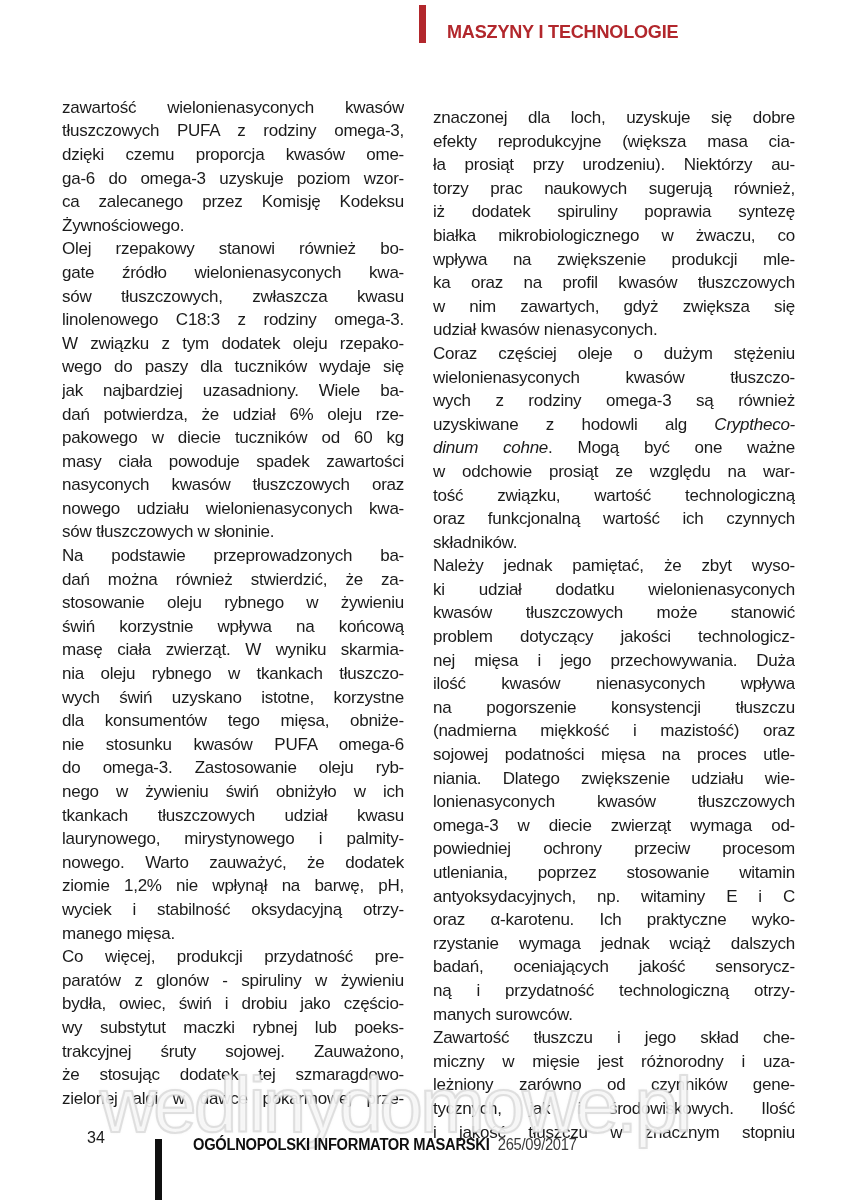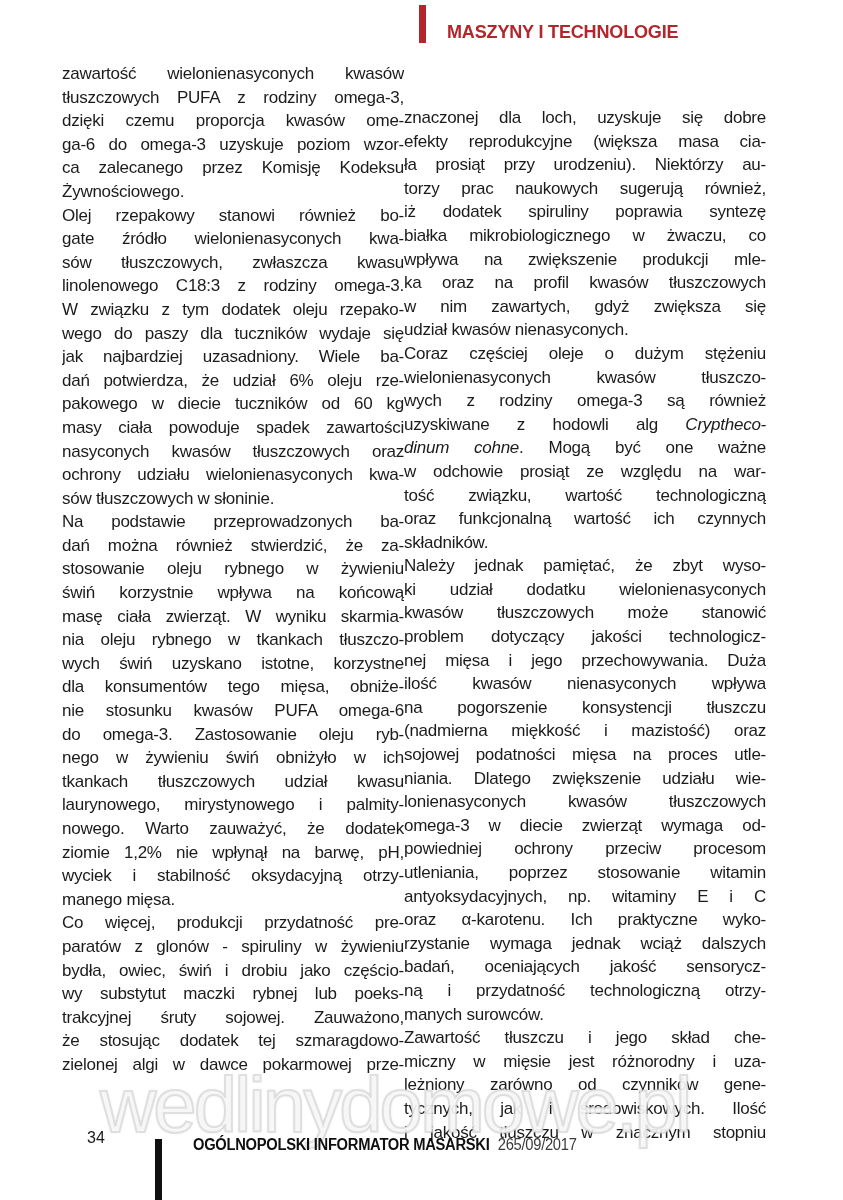--- a/index.html
+++ b/index.html
@@ -22,21 +22,21 @@
   }
   .header-title{
     position:absolute;left:447px;top:21px;
     font-size:19px;font-weight:bold;color:var(--red);
     letter-spacing:-0.2px;white-space:nowrap;
     transform:scaleX(0.95);transform-origin:left top;
   }
   
   .columns{
     position:absolute;left:62px;top:62px;
-    display:flex;z-index:1;
+    display:flex;gap:29px;z-index:1;align-items:center;
   }
   .col{color:var(--ink);font-size:17px;letter-spacing:-0.25px;}
   .col-left{width:342px;}
   .col-right{width:362px;margin-top:44px;}
   .line{
     height:23.6px;line-height:23.6px;
     text-align:justify;overflow:hidden;
   }
   
   .line::after{content:"";display:inline-block;width:100%;height:0;}
@@ -89,21 +89,21 @@
         <div class="line"><span>gate źródło wielonienasyconych kwa-</span></div>
         <div class="line"><span>sów tłuszczowych, zwłaszcza kwasu</span></div>
         <div class="line"><span>linolenowego C18:3 z rodziny omega-3.</span></div>
         <div class="line"><span>W związku z tym dodatek oleju rzepako-</span></div>
         <div class="line"><span>wego do paszy dla tuczników wydaje się</span></div>
         <div class="line"><span>jak najbardziej uzasadniony. Wiele ba-</span></div>
         <div class="line"><span>dań potwierdza, że udział 6% oleju rze-</span></div>
         <div class="line"><span>pakowego w diecie tuczników od 60 kg</span></div>
         <div class="line"><span>masy ciała powoduje spadek zawartości</span></div>
         <div class="line"><span>nasyconych kwasów tłuszczowych oraz</span></div>
-        <div class="line"><span>ochrony udziału wielonienasyconych kwa-</span></div>
+        <div class="line"><span>nowego udziału wielonienasyconych kwa-</span></div>
         <div class="line para-end"><span>sów tłuszczowych w słoninie.</span></div>
         <div class="line"><span>Na podstawie przeprowadzonych ba-</span></div>
         <div class="line"><span>dań można również stwierdzić, że za-</span></div>
         <div class="line"><span>stosowanie oleju rybnego w żywieniu</span></div>
         <div class="line"><span>świń korzystnie wpływa na końcową</span></div>
         <div class="line"><span>masę ciała zwierząt. W wyniku skarmia-</span></div>
         <div class="line"><span>nia oleju rybnego w tkankach tłuszczo-</span></div>
         <div class="line"><span>wych świń uzyskano istotne, korzystne</span></div>
         <div class="line"><span>dla konsumentów tego mięsa, obniże-</span></div>
         <div class="line"><span>nie stosunku kwasów PUFA omega-6</span></div>

